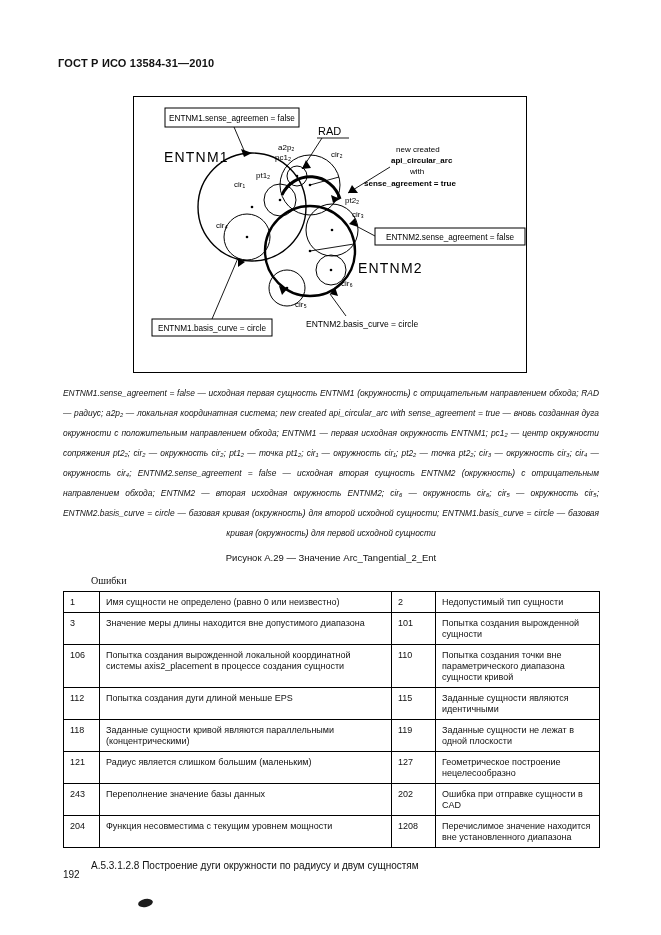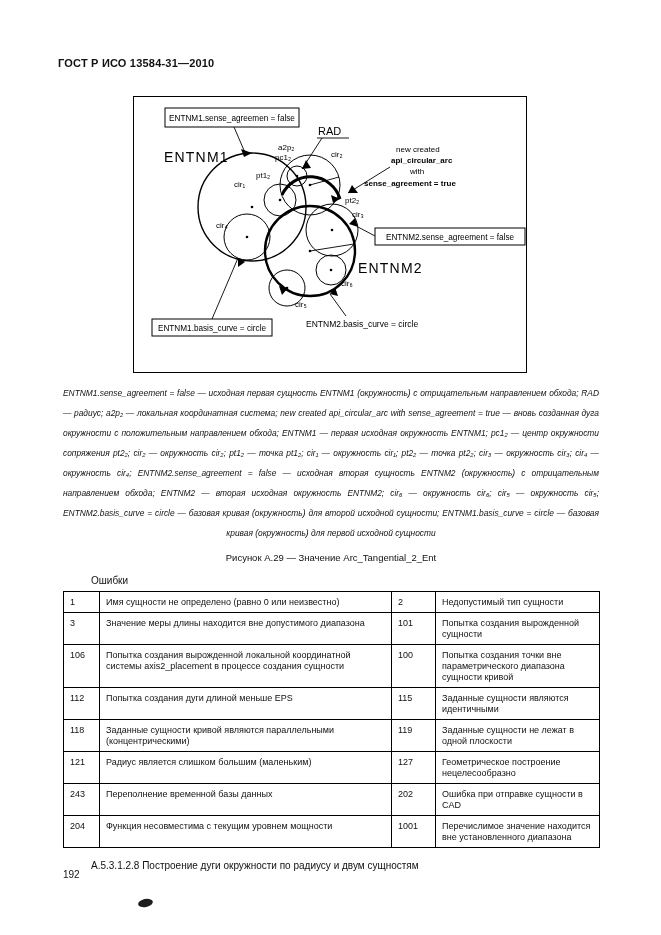--- a/index.html
+++ b/index.html
@@ -25,21 +25,21 @@
   .figure-box svg { display: block; font-family: "Liberation Sans", sans-serif; }
   .content { position: absolute; left: 63px; top: 383px; width: 536px; }
   .legend {
     margin: 0;
     font-size: 8.4px; line-height: 20px;
     font-style: italic;
     text-align: justify; text-align-last: center;
   }
   .fig-caption { margin: 9px 0 0 0; font-size: 9.5px; text-align: center; }
   .refs { margin: 17px 0 0 28px; font-size: 10px; }
-  .errors-heading { margin: 12px 0 0 28px; font-size: 10px; }
+  .errors-heading { margin: 12px 0 0 28px; font-size: 10px; font-family: Liberation Serif, serif; }
   table.err { border-collapse: collapse; width: 536px; margin-top: 5px; table-layout: fixed; }
   table.err td {
     border: 1px solid #000;
     font-size: 9px; line-height: 11px;
     padding: 5px 6px 4px 6px;
     vertical-align: top;
   }
   td.code1 { width: 36px; }
   td.desc1 { width: 292px; }
   td.code2 { width: 44px; }
@@ -157,21 +157,21 @@
         </tr>
         <tr>
           <td class="code1">3</td>
           <td class="desc1">Значение меры длины находится вне допустимого диапазона</td>
           <td class="code2">101</td>
           <td class="desc2">Попытка создания вырожденной сущности</td>
         </tr>
         <tr>
           <td class="code1">106</td>
           <td class="desc1">Попытка создания вырожденной локальной координатной системы axis2_placement в процессе создания сущности</td>
-          <td class="code2">100</td>
+          <td class="code2">110</td>
           <td class="desc2">Попытка создания точки вне параметрического диапазона сущности кривой</td>
         </tr>
         <tr>
           <td class="code1">112</td>
           <td class="desc1">Попытка создания дуги длиной меньше EPS</td>
           <td class="code2">115</td>
           <td class="desc2">Заданные сущности являются идентичными</td>
         </tr>
         <tr>
           <td class="code1">118</td>
@@ -180,28 +180,28 @@
           <td class="desc2">Заданные сущности не лежат в одной плоскости</td>
         </tr>
         <tr>
           <td class="code1">121</td>
           <td class="desc1">Радиус является слишком большим (маленьким)</td>
           <td class="code2">127</td>
           <td class="desc2">Геометрическое построение нецелесообразно</td>
         </tr>
         <tr>
           <td class="code1">243</td>
-          <td class="desc1">Переполнение временной базы данных</td>
+          <td class="desc1">Переполнение значение базы данных</td>
           <td class="code2">202</td>
           <td class="desc2">Ошибка при отправке сущности в CAD</td>
         </tr>
         <tr>
           <td class="code1">204</td>
           <td class="desc1">Функция несовместима с текущим уровнем мощности</td>
-          <td class="code2">1001</td>
+          <td class="code2">1208</td>
           <td class="desc2">Перечислимое значение находится вне установленного диапазона</td>
         </tr>
       </tbody>
     </table>
 
     <p class="section-heading">А.5.3.1.2.8 Построение дуги окружности по радиусу и двум сущностям</p>
   </div>
 
   <div class="page-number">192</div>
   <div class="artifact"></div>

